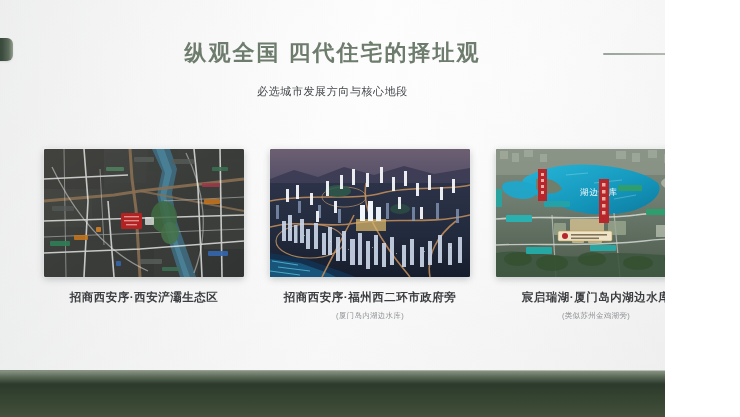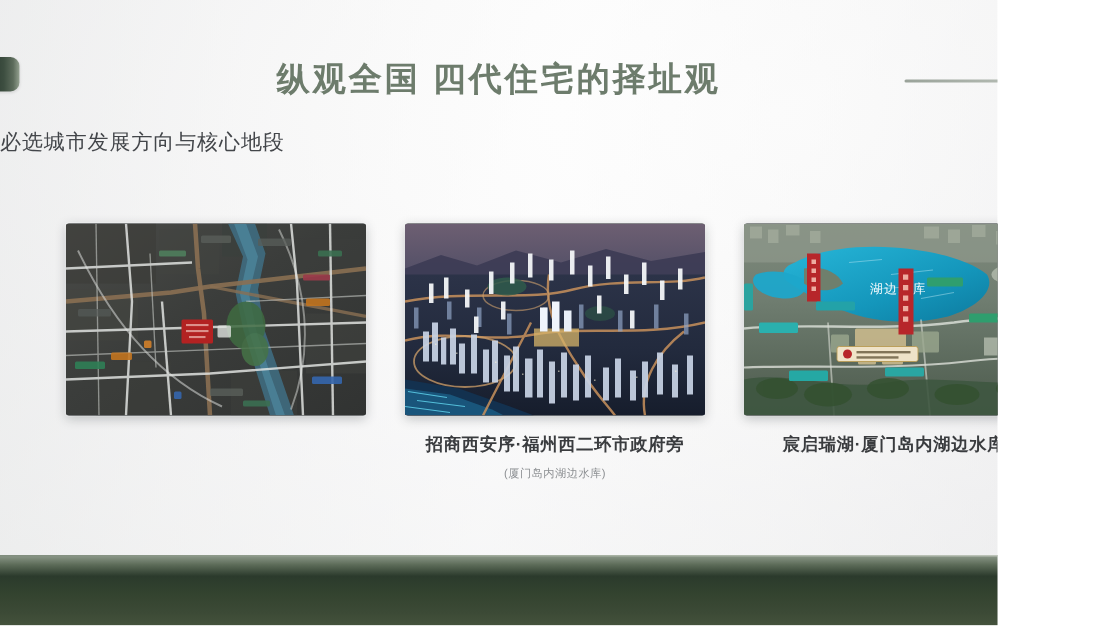--- a/index.html
+++ b/index.html
@@ -37,22 +37,22 @@
     border-radius:1px;
   }
 
   
   .title{
     position:absolute;left:0;right:0;top:40px;text-align:center;
     font-size:22px;font-weight:bold;letter-spacing:2px;color:#6d7c6c;
     line-height:1.2;white-space:nowrap;
   }
   .subtitle{
-    position:absolute;left:0;right:0;top:82px;
-    color:#43464a;font-size:14px;line-height:1.75;letter-spacing:.6px;
+    position:absolute;left:0;right:0;top:82px;text-align:center;
+    color:#43464a;font-size:11px;line-height:1.75;letter-spacing:.6px;
   }
   .subtitle .l2{letter-spacing:.4px;}
 
   
   .cards{
     position:absolute;left:0;top:149px;width:740px;
     display:flex;justify-content:center;gap:26px;
   }
   .card{width:200px;}
   .thumb{
@@ -170,20 +170,21 @@
 
           <rect x="77" y="64" width="21" height="16" rx="1" fill="#b32222"></rect>
           <g opacity=".55" fill="#ffe9e0">
             <rect x="80" y="67" width="15" height="1.4"></rect>
             <rect x="80" y="71" width="15" height="1.4"></rect>
             <rect x="82" y="75" width="11" height="1.4"></rect>
           </g>
           <rect x="101" y="68" width="9" height="8" rx="1" fill="#dfe2df" opacity=".8"></rect>
         </svg>
       </div>
+      <div class="cap">招商西安序·西安浐灞生态区</div>
     </div>
 
     <div class="card">
       <div class="thumb">
         <svg viewBox="0 0 200 128" xmlns="http://www.w3.org/2000/svg">
           <defs>
             <linearGradient id="sky" x1="0" y1="0" x2="0" y2="1">
               <stop offset="0%" stop-color="#6d5f72"></stop>
               <stop offset="35%" stop-color="#4a4a63"></stop>
               <stop offset="100%" stop-color="#2b3247"></stop>
@@ -414,20 +415,21 @@
             <rect x="62" y="82" width="54" height="10" rx="1.5" fill="#efe3c8" stroke="#b99b52" stroke-width="0.6"></rect>
             <circle cx="69" cy="87" r="3" fill="#b7262a"></circle>
             <g fill="#6e6145" opacity=".85">
               <rect x="75" y="85" width="36" height="1.6"></rect>
               <rect x="75" y="88.5" width="28" height="1.6"></rect>
             </g>
           </g>
         </svg>
       </div>
       <div class="cap">宸启瑞湖·厦门岛内湖边水库</div>
+      <div class="cap-sub">(类似苏州金鸡湖旁)</div>
     </div>
 
   </div>
 
   <div class="footer">
     <div class="footer-top-line"></div>
   </div>
 
 </div>
 

